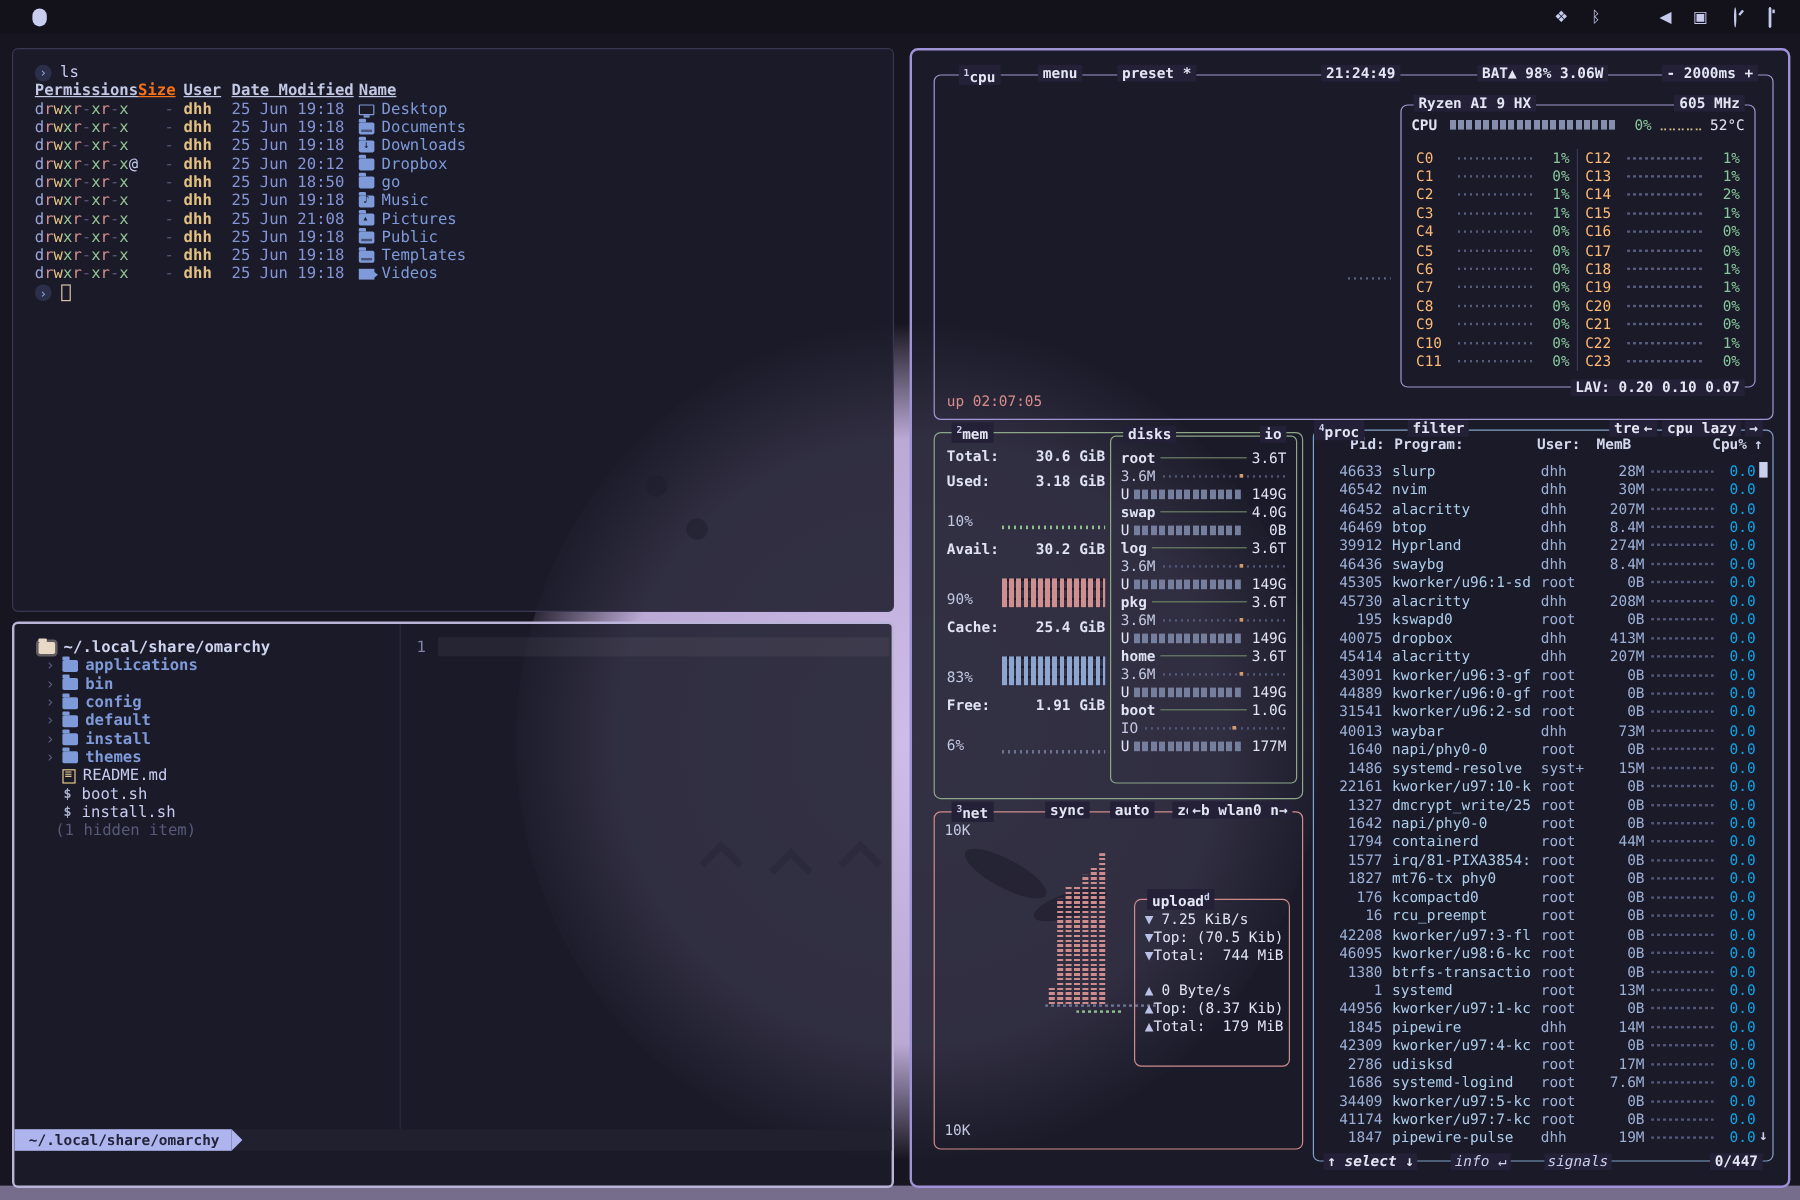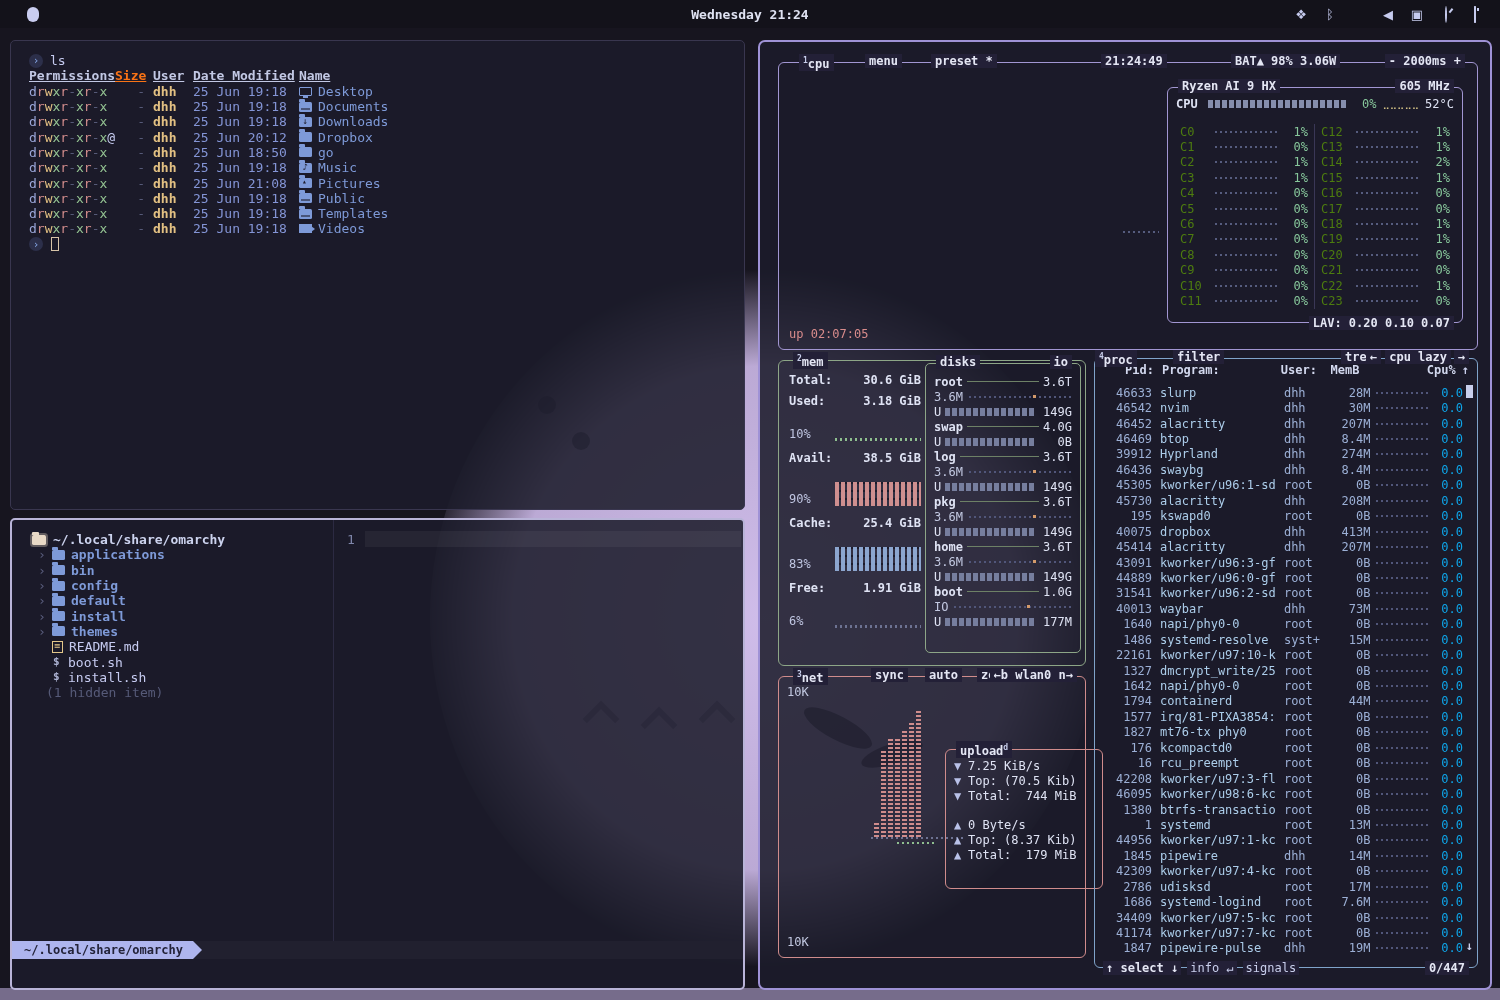--- a/index.html
+++ b/index.html
@@ -93,38 +93,38 @@
   
   .bt { position:relative; width:100%; height:100%; font-size:12px; }
   .panel { position:absolute; border:1.5px solid; border-radius:6px; }
   .chip { position:absolute; top:-9px; background:#232037; padding:0 4px; font-weight:bold; color:#e4e6f4; line-height:14px; white-space:pre; }
   .chip sup { font-size:8px; color:#c9cfec; }
   #p-cpu   { left:18px; top:20px;  width:700px; height:288px; border-color:#a296d2; }
   #p-mem   { left:18px; top:318px; width:308px; height:306px; border-color:#8da687; }
   #p-net   { left:18px; top:634px; width:308px; height:282px; border-color:#d08c8c; }
   #p-proc  { left:334px; top:316px; width:384px; height:610px; border-color:#7fa3c9; }
   #p-ryzen { left:388px; top:24px; width:296px; height:236px; border-color:#a296d2; border-width:1px; }
-  #p-upload{ left:166px; top:72px; width:158px; height:140px; border-color:#d08c8c; border-width:1px; }
+  #p-upload{ left:166px; top:72px; width:130px; height:140px; border-color:#d08c8c; border-width:1px; }
   #p-disks { position:absolute; left:146px; top:2px; width:156px; height:290px; border:1px solid #8da687; border-radius:5px; }
   .rchip { top:auto; bottom:-8px; }
   .dotline { height:2px; background-image:repeating-linear-gradient(90deg,#565c7e 0 2px,transparent 2px 5px); }
   .meter { height:8px; background-image:repeating-linear-gradient(90deg,#868ead 0 5px,transparent 5px 7px); }
   .uptime { position:absolute; left:10px; bottom:8px; color:#d98c8c; }
   .cpu-minigraph { position:absolute; left:344px; top:168px; width:36px; }
   
   .cpurow { display:flex; align-items:center; height:15px; padding:0 8px; }
   .cpurow .lbl { font-weight:bold; color:#dfe3f4; width:32px; }
   .cpurow .pct { width:30px; text-align:right; color:#87c79b; }
   .cpurow .temp { color:#dfe3f4; margin-left:6px; }
   .cpurow .braille { color:#d3c185; margin-left:6px; font-size:10px; }
   .cores { position:absolute; top:36px; left:6px; right:6px; display:flex; }
   .corecol { width:50%; }
   .corecol:first-child { border-right:1px solid #3a3756; }
   .corerow { display:flex; align-items:center; height:15.4px; padding:0 6px; }
-  .corerow .cn { width:30px; color:#4d7c0f; }
+  .corerow .cn { width:30px; color:#fdba74; }
   .corerow .cd { flex:1; margin:0 5px; }
   .corerow .cp { width:26px; text-align:right; color:#87c79b; }
   
   .memstats { position:absolute; left:10px; top:12px; width:132px; }
   .memline { display:flex; justify-content:space-between; height:15px; font-weight:bold; color:#dfe3f4; }
   .memsub { display:flex; justify-content:space-between; align-items:flex-end; color:#c0c6e2; }
   .g-rows { width:86px; }
   .g-row3 { height:24px; background-image:repeating-linear-gradient(90deg,var(--gc) 0 4px,transparent 4px 6px),
     repeating-linear-gradient(0deg,transparent 0 6px,rgba(28,27,42,1) 6px 8px); }
   .g-line { height:3px; width:86px; background-image:repeating-linear-gradient(90deg,var(--gc) 0 2px,transparent 2px 5px); }
@@ -162,42 +162,41 @@
   .prow .pmem { width:40px; text-align:right; color:#9cb0d6; }
   .prow .pdots { width:52px; height:2px; margin:0 6px;
     background-image:repeating-linear-gradient(90deg,#51567a 0 2px,transparent 2px 5px); }
   .prow .pcpu { width:30px; text-align:right; color:#0ea5e9; }
   .h-pid { width:54px; text-align:right; } .h-prg { width:126px; margin-left:8px; }
   .h-usr { width:48px; } .h-mem { width:40px; text-align:center; }
   .h-cpu { margin-left:58px; width:36px; text-align:right; }
   .h-arrow { margin-left:6px; color:#c9cfec; }
   .scroll-thumb { position:absolute; right:4px; top:26px; width:7px; height:13px; background:#c9cfec; }
   .scroll-down { position:absolute; right:4px; bottom:14px; color:#c9cfec; font-weight:bold; }
-  .procfoot { position:absolute; bottom:-8px; left:8px; display:flex; gap:6px; }
+  .procfoot { position:absolute; bottom:-8px; left:8px; display:flex; gap:28px;font-style:italic; }
   .procfoot .fchip { background:#232037; padding:0 3px; color:#c9cfec; white-space:pre; }
   .procfoot .fchip b { color:#e4e6f4; }
 </style>
 </head>
 <body>
 
 <div class="wallpaper">
   <div class="wp-blob"></div>
   <div class="wp-eye" style="left:538px;top:396px;"></div>
   <div class="wp-eye" style="left:572px;top:432px;"></div>
   <div class="wp-chev" style="left:588px;top:706px;"></div>
   <div class="wp-chev" style="left:646px;top:712px;"></div>
   <div class="wp-chev" style="left:704px;top:706px;"></div>
   <div class="wp-leaf" style="left:800px;top:716px;width:76px;height:24px;transform:rotate(28deg);"></div>
   <div class="wp-leaf" style="left:860px;top:744px;width:64px;height:20px;transform:rotate(-18deg);"></div>
   <div class="wp-band"></div>
 </div>
 
 <div class="topbar">
   <div class="tb-dot"></div>
-  <div class="tb-clock">Wednesday 21:24</div>
   <div class="tb-icons">
     <span class="tb-ic">❖</span>
     <span class="tb-ic">ᛒ</span>
     <span class="tb-ic"><span class="ic-wifi"></span></span>
     <span class="tb-ic">◀</span>
     <span class="tb-ic">▣</span>
     <span class="tb-ic"><span class="ic-gauge"></span></span>
     <span class="tb-ic"><span class="ic-batt"></span></span>
   </div>
 </div>
@@ -531,21 +530,21 @@
             <span>Used:</span>
             <span>3.18 GiB</span>
           </div>
         <div class="memsub" style="height:32px">
             <span>10%</span>
             <span class="g-line" style="--gc:#8fbf8f"></span>
           </div>
         <div style="height:10px"></div>
         <div class="memline">
             <span>Avail:</span>
-            <span>38.5 GiB</span>
+            <span>30.2 GiB</span>
           </div>
         <div class="memsub" style="height:40px">
             <span>90%</span>
             <span class="g-rows g-row3" style="--gc:#cf8f8f"></span>
           </div>
         <div style="height:10px"></div>
         <div class="memline">
             <span>Cache:</span>
             <span>25.4 GiB</span>
           </div>

